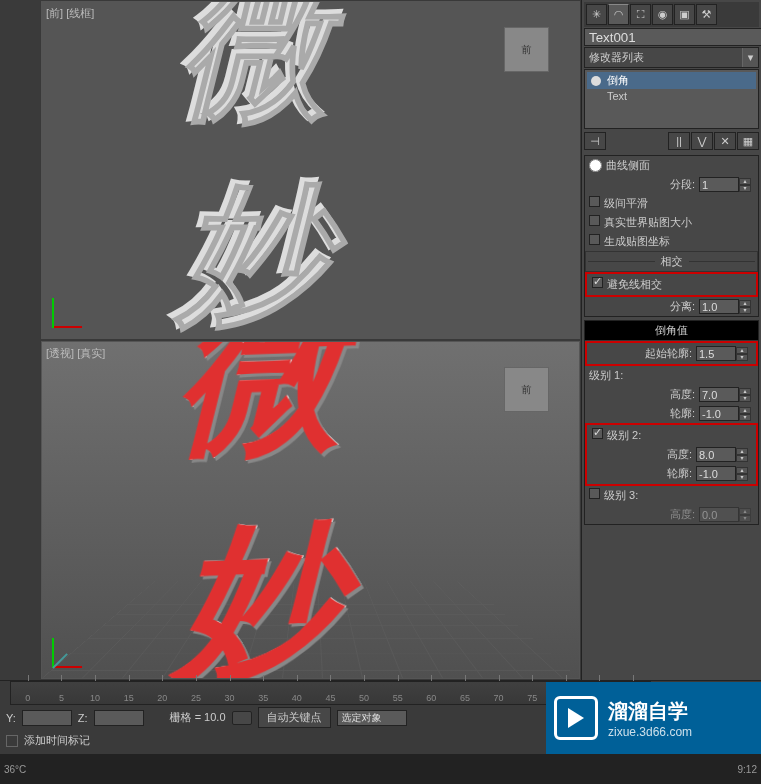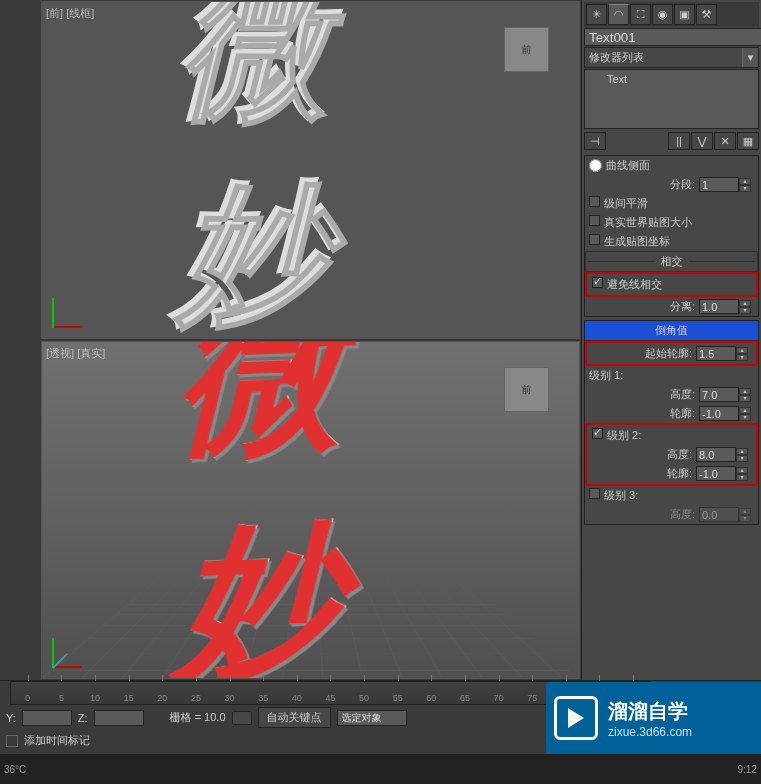--- a/index.html
+++ b/index.html
@@ -43,21 +43,21 @@
 .mod-stack { height:60px; background:#595959; border:1px solid #222; padding:2px; }
 .mod-item { padding:1px 4px; display:flex; align-items:center; gap:6px; }
 .mod-item .bulb { width:10px; height:10px; border-radius:50%; background:#ddd; }
 .mod-item.sel { background:#4a6a8a; color:#fff; }
 
 .stack-tools { display:flex; gap:1px; padding:2px 0; }
 .stool { width:22px; height:18px; background:#474747; border:1px solid #222; display:flex; align-items:center; justify-content:center; }
 .stool.sep { margin-left:auto; }
 
 .rollout { border:1px solid #222; background:#474747; margin-top:2px; }
-.rollout-hdr { background:#1d4ed8; text-align:center; padding:2px; border-bottom:1px solid #333; }
+.rollout-hdr { background:#000000; text-align:center; padding:2px; border-bottom:1px solid #333; }
 .param-row { display:flex; padding:2px 4px; gap:4px; }
 .param-row .lbl { flex:1; text-align:right; }
 .cbx { width:11px; height:11px; border:1px solid #222; background:#595959; display:inline-block; position:relative; }
 .cbx.checked::after { content:"✓"; position:absolute; top:-3px; left:0; font-size:11px; color:#ddd; }
 input[type=radio] { accent-color:#888; }
 .spinner { display:flex; align-items:center; width:55px; }
 .spinner input { width:40px; background:#5a5a5a; border:1px solid #222; color:#ddd; padding:1px 2px; font-size:11px; height:15px; }
 .spin-btns { display:flex; flex-direction:column; width:12px; }
 .spin-btns div { height:7px; background:#555; border:1px solid #333; font-size:6px; text-align:center; line-height:4px; }
 
@@ -142,20 +142,24 @@
       <input class="obj-name" value="Text001" style="">
 
     </div>
 
     <div class="mod-drop">
       <span>修改器列表</span>
       <div class="arrow">▾</div>
     </div>
 
     <div class="mod-stack">
+      <div class="mod-item sel">
+        <span class="bulb"></span>
+        <span>倒角</span>
+      </div>
       <div class="mod-item" style="padding-left:20px;">
         <span>Text</span>
       </div>
     </div>
 
     <div class="stack-tools">
       <div class="stool">⊣</div>
       <div class="stool sep">||</div>
       <div class="stool">⋁</div>
       <div class="stool">✕</div>

